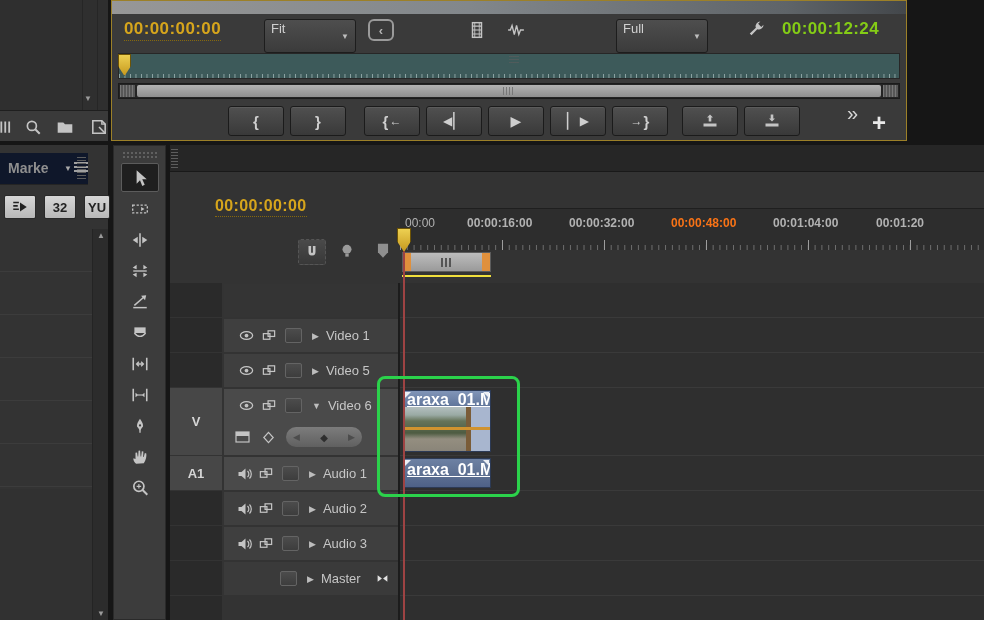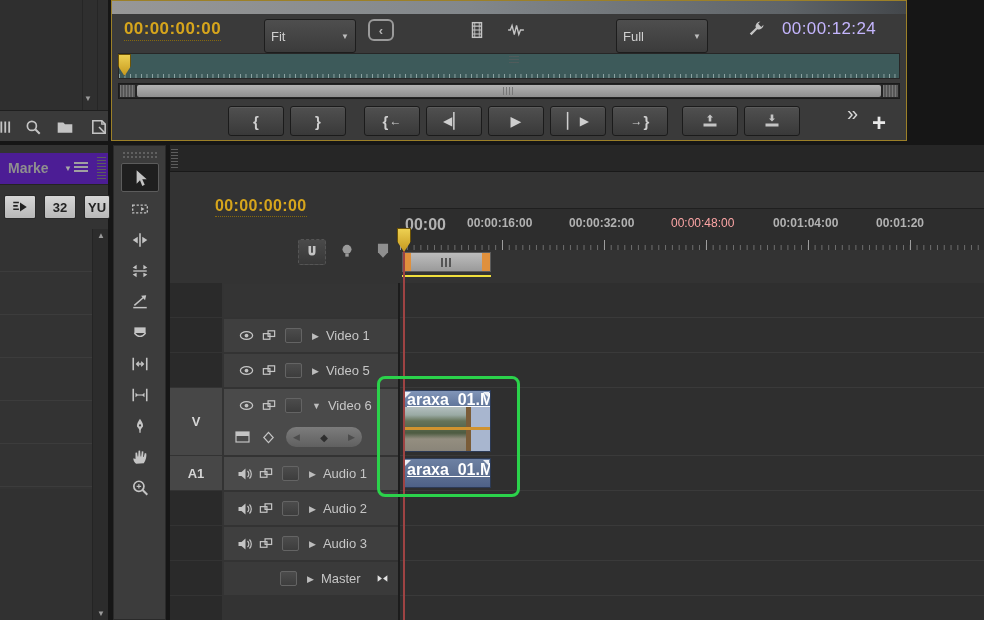--- a/index.html
+++ b/index.html
@@ -5,27 +5,27 @@
   *{margin:0;padding:0;box-sizing:border-box}
   body{background:#101010}
   .app{position:relative;width:984px;height:620px;background:#161616;overflow:hidden;
        font-family:"Liberation Sans","DejaVu Sans",sans-serif;color:#c8c8c8}
   .abs{position:absolute}
   .panel{position:absolute;background:#383838}
   .ic{display:block;color:#c4c4c4}
   .dim{color:#9a9a9a}
   
   .tc-y{color:#d6a51c;font-weight:bold;letter-spacing:.4px;border-bottom:1px dotted #86690e;padding-bottom:1px;white-space:nowrap}
-  .tc-w{color:#c4b5fd;font-weight:normal;letter-spacing:.4px;white-space:nowrap}
+  .tc-w{color:#84cc16;font-weight:bold;letter-spacing:.4px;white-space:nowrap}
   
   .btn{position:absolute;height:30px;width:56px;background:linear-gradient(#505050,#393939);
        border:1px solid #1b1b1b;border-radius:3px;color:#cfcfcf;display:flex;align-items:center;
        justify-content:center;font-size:15px;font-weight:bold;box-shadow:inset 0 1px 0 rgba(255,255,255,.07);gap:1px}
   .dd{position:absolute;height:32px;background:linear-gradient(#4e4e4e,#3b3b3b);border:1px solid #1d1d1d;
-      border-radius:3px;display:flex;align-items:center;font-size:13px;color:#d0d0d0;padding:16px 6px}
+      border-radius:3px;display:flex;align-items:flex-end;font-size:13px;color:#d0d0d0;padding:16px 6px}
   .dd .arr{margin-left:auto;font-size:8px;color:#bdbdbd;border-left:1px solid #2a2a2a;padding-left:6px;height:100%;display:flex;align-items:center}
   .sqbtn{position:absolute;width:28px;height:26px;background:linear-gradient(#4a4a4a,#383838);
          border:1px solid #1d1d1d;border-radius:3px;display:flex;align-items:center;justify-content:center}
   
   .hgrip{background-image:radial-gradient(#606060 26%,transparent 30%);background-size:4px 4px}
   .vgrip{background-image:repeating-linear-gradient(180deg,#5d5d5d 0 1px,transparent 1px 3px)}
   .capgrip{background-image:repeating-linear-gradient(90deg,#777 0 1px,transparent 1px 3px)}
   
   .ticks{background-repeat:repeat-x;background-position:left bottom;
          background-image:repeating-linear-gradient(90deg,#9d9d9d 0 1px,transparent 1px 102px),
@@ -287,21 +287,21 @@
         <svg class="ic" width="18" height="16">
           <use href="#i-extract"></use>
         </svg>
       </div>
     <div class="abs" style="left:735px;top:101px;font-size:20px;color:#d8d8d8">»</div>
     <div class="abs" style="left:760px;top:108px;font-size:24px;font-weight:bold;color:#e8e8e8">+</div>
   </div>
 
 
   <div class="panel" style="left:0;top:145px;width:108px;height:475px;background:#333">
-    <div class="abs" style="left:0;top:8px;width:108px;height:32px;background:#4c1d95;border-bottom:1px solid #242424">
+    <div class="abs" style="left:0;top:8px;width:88px;height:32px;background:#0f172a;border-bottom:1px solid #242424">
       <span class="abs" style="left:8px;top:7px;font-size:14px;color:#8f8f8f;font-weight:bold">Marke</span>
       <span class="abs" style="left:64px;top:11px;font-size:8px;color:#a8a8a8">▼</span>
       <span class="abs" style="left:74px;top:9px;width:14px;height:12px;background-image:repeating-linear-gradient(180deg,#a0a0a0 0 2px,transparent 2px 4px)"></span>
       <span class="abs vgrip" style="right:2px;top:4px;width:9px;height:24px"></span>
     </div>
 
     <div class="badge" style="left:4px;top:50px;width:32px">
         <svg width="18" height="18" style="color:#222">
           <use href="#i-encore"></use>
         </svg>
@@ -382,24 +382,24 @@
 
   <div class="panel" style="left:170px;top:145px;width:814px;height:475px;background:#333">
 
     <div class="abs" style="left:0;top:0;right:0;height:27px;background:#262626;border-bottom:1px solid #191919">
       <span class="abs vgrip" style="left:1px;top:4px;width:7px;height:19px"></span>
     </div>
 
     <div class="abs tc-y" style="left:45px;top:52px;font-size:16px">00:00:00:00</div>
 
     <div class="abs" style="left:230px;top:63px;right:0;height:42px;background:#2d2d2d;border-top:1px solid #1f1f1f">
-      <span class="abs" style="left:5px;top:7px;font-size:16px;font-weight:bold;color:#b2b2b2">00:00</span>
+      <span class="abs" style="left:5px;top:7px;font-size:12px;font-weight:normal;color:#b2b2b2">00:00</span>
       <span class="abs" style="left:67px;top:7px;font-size:12px;font-weight:bold;color:#b2b2b2">00:00:16:00</span>
       <span class="abs" style="left:169px;top:7px;font-size:12px;font-weight:bold;color:#b2b2b2">00:00:32:00</span>
-      <span class="abs" style="left:271px;top:7px;font-size:12px;font-weight:normal;color:#fca5a5">00:00:48:00</span>
+      <span class="abs" style="left:271px;top:7px;font-size:12px;font-weight:bold;color:#f97316">00:00:48:00</span>
       <span class="abs" style="left:373px;top:7px;font-size:12px;font-weight:bold;color:#b2b2b2">00:01:04:00</span>
       <span class="abs" style="left:476px;top:7px;font-size:12px;font-weight:bold;color:#b2b2b2">00:01:20</span>
       <div class="abs ticks" style="left:0;right:0;bottom:0;height:11px"></div>
     </div>
 
     <div class="sqbtn" style="left:128px;top:94px;border-style:dashed;border-color:#555">
         <svg class="ic" width="16" height="16">
           <use href="#i-magnet"></use>
         </svg>
       </div>

